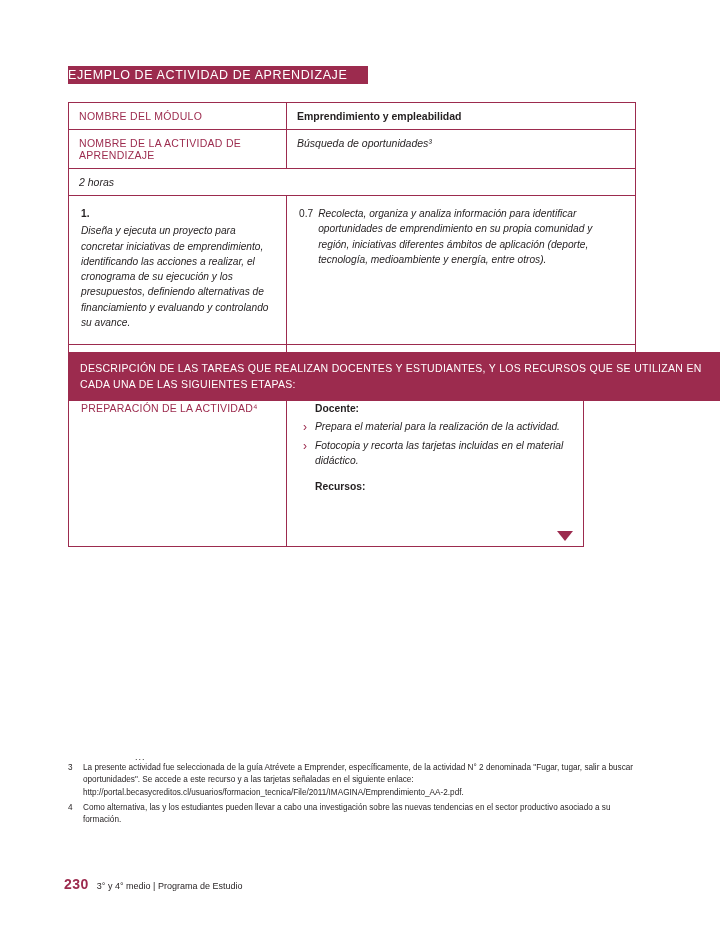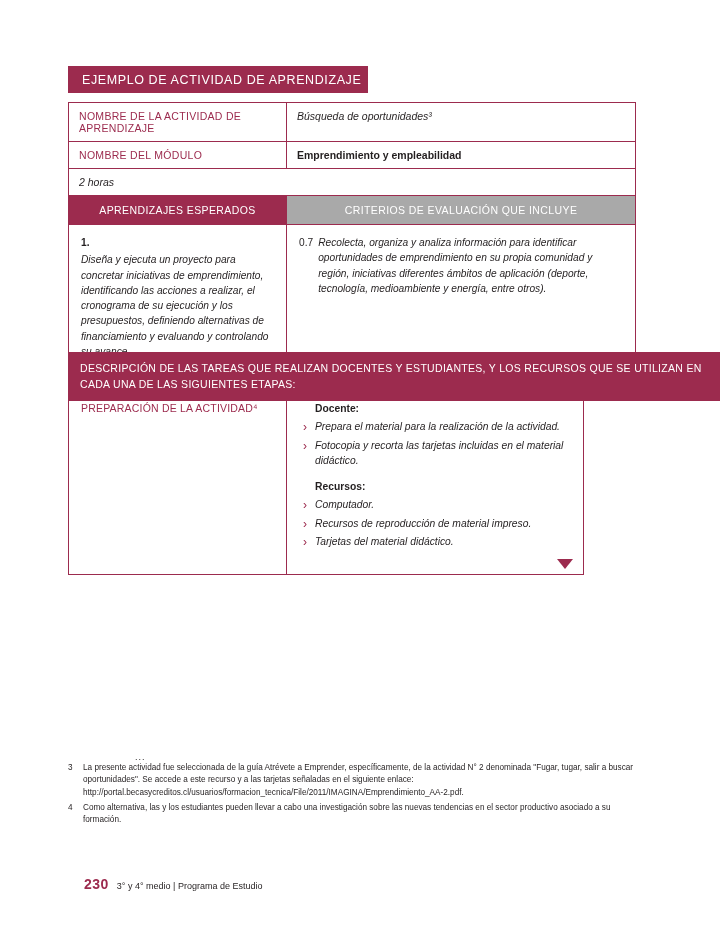--- a/index.html
+++ b/index.html
@@ -20,26 +20,25 @@
     left: 0; top: 0;
     width: 720px;
     height: 932px;
   }
   
   .banner {
     position: absolute;
     left: 68px;
     top: 66px;
     width: 300px;
-    height: 27px;
+    height: 18px;
     background: #9c2b4e;
     color: #ffffff;
     display: flex;
     align-items: center;
-    padding-left: 14px;
     box-sizing: border-box;
     font-size: 12.5px;
     letter-spacing: 0.6px;
   }
   
   .table {
     position: absolute;
     left: 68px;
     top: 102px;
     width: 568px;
@@ -225,21 +224,21 @@
     position: absolute;
     left: 135px;
     top: 752px;
     font-size: 9px;
     color: #231f20;
     letter-spacing: 1px;
   }
   
   .pfooter {
     position: absolute;
-    left: 84px;
+    left: 64px;
     top: 876px;
     display: flex;
     align-items: baseline;
     gap: 8px;
   }
   .pfooter .pnum {
     color: #9c2b4e;
     font-size: 14px;
     font-weight: bold;
     letter-spacing: 0.5px;
@@ -254,37 +253,33 @@
 
 <div class="page">
 
   <div class="banner">
     <span>EJEMPLO DE ACTIVIDAD DE APRENDIZAJE</span>
   </div>
 
   <div class="table">
 
     <div class="row">
+      <div class="cell-label">NOMBRE DEL MÓDULO</div>
+      <div class="cell-value bold">Emprendimiento y empleabilidad</div>
+    </div>
+
+    <div class="row">
       <div class="cell-label">NOMBRE DE LA ACTIVIDAD DE APRENDIZAJE</div>
       <div class="cell-value italic">Búsqueda de oportunidades³</div>
     </div>
 
     <div class="row">
-      <div class="cell-label">NOMBRE DEL MÓDULO</div>
-      <div class="cell-value bold">Emprendimiento y empleabilidad</div>
-    </div>
-
-    <div class="row">
       <div class="cell-value italic">2 horas</div>
     </div>
 
-    <div class="band">
-      <div class="band-left">APRENDIZAJES ESPERADOS</div>
-      <div class="band-right">CRITERIOS DE EVALUACIÓN QUE INCLUYE</div>
-    </div>
 
     <div class="oa-row">
       <div class="oa-left">
         <span class="num">1.</span>
         <span>Diseña y ejecuta un proyecto para concretar iniciativas de emprendimiento, identificando las acciones a realizar, el cronograma de su ejecución y los presupuestos, definiendo alternativas de financiamiento y evaluando y controlando su avance.</span>
       </div>
       <div class="oa-right">
         <span class="code">0.7</span>
         <span>Recolecta, organiza y analiza información para identificar oportunidades de emprendimiento en su propia comunidad y región, iniciativas diferentes ámbitos de aplicación (deporte, tecnología, medioambiente y energía, entre otros).</span>
       </div>
@@ -301,25 +296,20 @@
 
   <div class="prep">
     <div class="prep-left">PREPARACIÓN DE LA ACTIVIDAD⁴</div>
     <div class="prep-right">
       <p class="sub-h">Docente:</p>
       <ul class="arrow">
         <li>Prepara el material para la realización de la actividad.</li>
         <li>Fotocopia y recorta las tarjetas incluidas en el material didáctico.</li>
       </ul>
       <p class="sub-h">Recursos:</p>
-      <ul class="arrow">
-        <li>Computador.</li>
-        <li>Recursos de reproducción de material impreso.</li>
-        <li>Tarjetas del material didáctico.</li>
-      </ul>
     </div>
     <div class="arrow-down"></div>
   </div>
 
   <div class="ellipsis">...</div>
 
   <div class="footnotes">
     <div class="fn">
       <div class="n">3</div>
       <div class="t">La presente actividad fue seleccionada de la guía Atrévete a Emprender, específicamente, de la actividad N° 2 denominada "Fugar, tugar, salir a buscar oportunidades". Se accede a este recurso y a las tarjetas señaladas en el siguiente enlace: http://portal.becasycreditos.cl/usuarios/formacion_tecnica/File/2011/IMAGINA/Emprendimiento_AA-2.pdf.</div>

